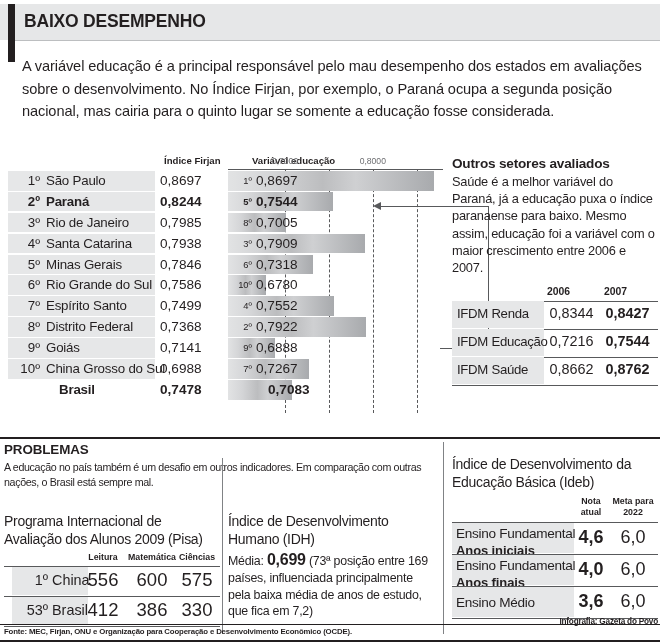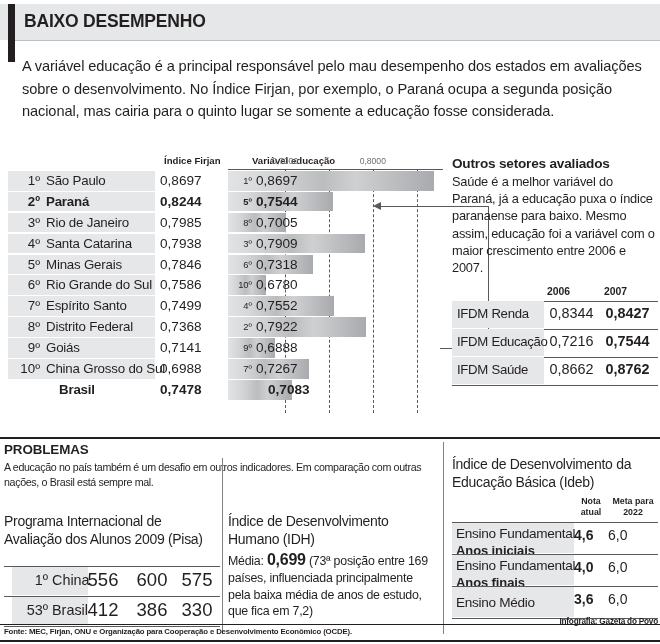--- a/index.html
+++ b/index.html
@@ -116,21 +116,21 @@
   .ideb{left:452px;top:455px;width:206px;}
   .ideb-cols{position:absolute;left:0;top:41px;width:206px;height:26px;}
   .ideb-cols span{position:absolute;font-size:8.8px;font-weight:bold;line-height:10.5px;text-align:center;}
   .ic1{left:122px;width:34px;}
   .ic2{left:156px;width:50px;}
   .ideb-row{position:absolute;left:0;width:206px;height:32px;}
   .ideb-row .ibg{position:absolute;left:0;top:0;width:122px;height:30px;background:#e6e7e8;}
   .ideb-row .ilbl{position:absolute;left:4px;top:3px;font-size:13.6px;letter-spacing:-0.3px;}
   .ideb-row .isub{position:absolute;left:4px;top:20px;font-size:13px;font-weight:bold;letter-spacing:-0.1px;}
   .ideb-row .ilbl-solo{top:8px;}
-  .ideb-row .iv{position:absolute;top:4px;font-size:14px;}
+  .ideb-row .iv{position:absolute;top:4px;text-align:center;font-size:18px;}
   .ideb-row .iv1{left:122px;width:34px;font-weight:bold;}
   .ideb-row .iv2{left:156px;width:50px;}
   .iline{position:absolute;left:0;width:206px;height:1.1px;background:#58595b;}
 
   .credit{position:absolute;left:452px;top:617px;width:206px;text-align:right;font-size:8.2px;font-weight:bold;letter-spacing:-0.2px;}
   .fonte{position:absolute;left:4px;top:627px;font-size:7.8px;font-weight:bold;letter-spacing:-0.15px;}
   .foot-rule1{position:absolute;left:0;top:624px;width:660px;height:1px;background:#231f20;}
   .foot-rule2{position:absolute;left:0;top:640px;width:660px;height:2.4px;background:#231f20;}
 </style>
 </head>
@@ -334,20 +334,25 @@
 
   <div class="pb-rule"></div>
   <div class="pb-title">PROBLEMAS</div>
   <div class="pb-text">A educação no país também é um desafio em outros indicadores. Em comparação com outras nações, o Brasil está sempre mal.</div>
 
   <div class="vdiv" style="left:222px;top:458px;height:176px;"></div>
   <div class="vdiv" style="left:443px;top:442px;height:192px;"></div>
 
   <div class="sec pisa">
     <h4>Programa Internacional de Avaliação dos Alunos 2009 (Pisa)</h4>
+    <div class="pisa-cols">
+      <span class="pc1">Leitura</span>
+      <span class="pc2">Matemática</span>
+      <span class="pc3">Ciências</span>
+    </div>
     <div id="pisa-rows">
         <div class="pline" style="top: 54px;"></div>
         <div class="pisa-row" style="top: 55px;">
           <div class="pbg"></div>
           <div class="ppos">1º</div>
           <div class="pnm">China</div>
           <div class="pv pv1">556</div>
           <div class="pv pv2">600</div>
           <div class="pv pv3">575</div>
         </div>

